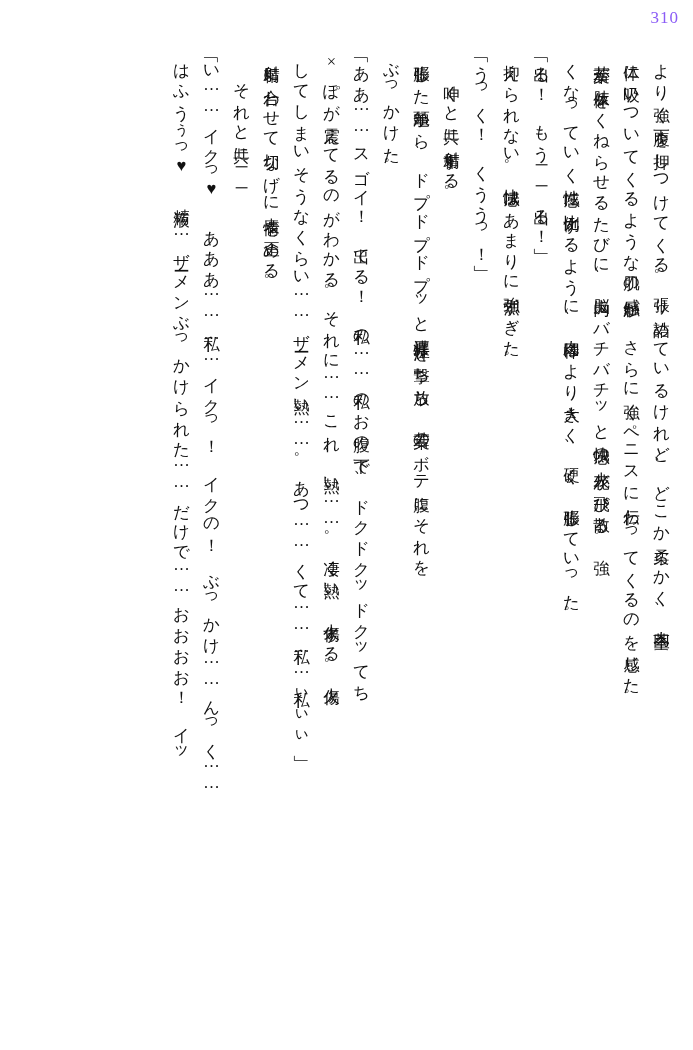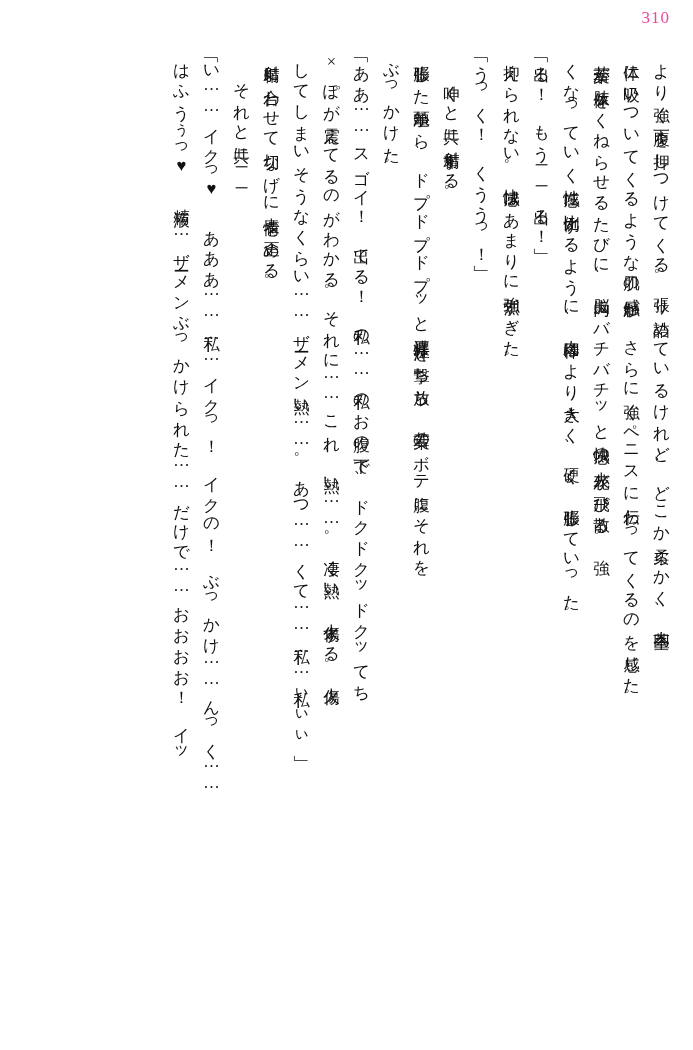--- a/index.html
+++ b/index.html
@@ -18,24 +18,24 @@
   .page {
     position: absolute;
     inset: 0;
     width: 693px;
     height: 1050px;
     box-sizing: border-box;
   }
   .page-number {
     position: absolute;
     top: 8px;
-    right: 23px;
+    right: 14px;
     font-size: 17px;
     letter-spacing: 1px;
-    color: #ec4899;
+    color: #8b5cf6;
     font-family: "Liberation Serif", "DejaVu Serif", serif;
   }
   .body-text {
     position: absolute;
     top: 52px;
     right: 24px;
     left: 24px;
     bottom: 44px;
     display: flex;
     flex-direction: row-reverse;

